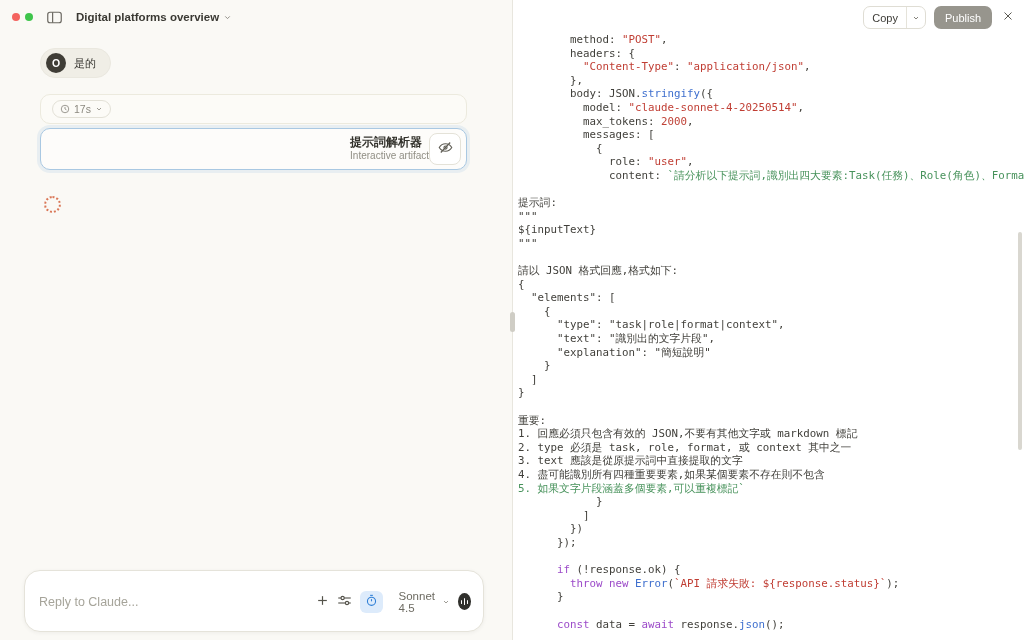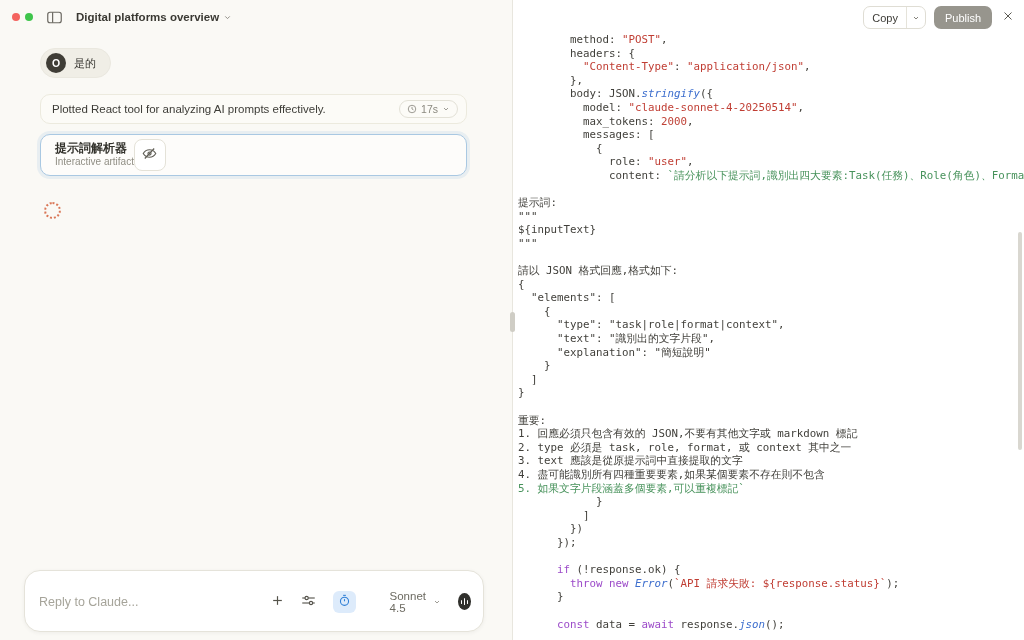--- a/index.html
+++ b/index.html
@@ -58,26 +58,26 @@
     padding: 2px 7px; color: #8b897f; font-size: 10.5px;
   }
 
   .assistant-text {
     margin-top: 13px;
     font-family: "Liberation Serif", serif;
     font-size: 13.5px; color: #33322c;
   }
 
   .artifact-card {
-    margin-top: 10px; height: 42px;
+    margin-top: 4px; height: 42px;
     background: #fdfcfa;
     border: 1px solid #a9c8e2;
     box-shadow: 0 0 0 3px rgba(168, 200, 226, 0.22);
     border-radius: 10px;
-    display: flex; align-items: center; justify-content: flex-start;
+    display: flex; align-items: center; justify-content: flex-end;
     padding: 0 5px 0 14px; cursor: pointer;
   }
   .artifact-title { font-size: 12px; font-weight: 700; color: #33322c; line-height: 1.25; }
   .artifact-sub { font-size: 10px; color: #908e84; line-height: 1.25; }
   .artifact-icon-btn {
     width: 32px; height: 32px; border: 1px solid #e4e2d8; border-radius: 8px;
     display: flex; align-items: center; justify-content: center;
     color: #5f5d55; background: #fff;
   }
 
@@ -95,21 +95,21 @@
     box-shadow: 0 1px 4px rgba(0,0,0,.05);
     padding: 8px 12px 7px 14px;
     display: flex; flex-direction: row; justify-content: space-between;
   }
   .composer input {
     border: none; outline: none; background: transparent;
     font-family: "Liberation Sans", sans-serif;
     font-size: 12.5px; color: #34332e; width: 100%;
   }
   .composer input::placeholder { color: #a6a49a; }
-  .composer-row { display: flex; align-items: center; gap: 17px; }
+  .composer-row { display: flex; align-items: center; gap: 8px; }
   .icon-btn { color: #55534b; display: flex; align-items: center; justify-content: center; cursor: pointer; background: transparent; border: none; }
   .chip-blue {
     background: #ddebfb; border-radius: 6px; padding: 3px 5px;
     color: #2f7fd6; display: flex; align-items: center;
   }
   .composer-spacer { flex: 1; }
   .model-select { display: flex; align-items: center; gap: 3px; font-size: 11.5px; color: #6d6b62; cursor: pointer; }
   .voice-btn {
     width: 17px; height: 17px; border-radius: 50%; background: #30302c;
     display: flex; align-items: center; justify-content: center; gap: 1.5px;
@@ -150,21 +150,21 @@
     position: absolute; top: 33px; left: 5px; right: 0; bottom: 0;
     font-family: "DejaVu Sans Mono", "Liberation Mono", monospace;
     font-size: 10.8px; line-height: 13.6px;
     white-space: pre; overflow: hidden;
     color: var(--tok-p, #403f3a);
   }
   .code-line { height: 13.6px; white-space: pre; }
   .tok-p { color: var(--tok-p, #403f3a); }
   .tok-s { color: var(--tok-s, #c03d33); }
   .tok-n { color: var(--tok-n, #bf4136); }
-  .tok-f { color: var(--tok-f, #3e6fce); font-style: italic; }
+  .tok-f { color: var(--tok-f, #3e6fce); }
   .tok-k { color: var(--tok-k, #9c4bc9); }
   .tok-g { color: var(--tok-g, #47925b); }
 
   .vscrollbar {
     position: absolute; right: 2px; top: 232px;
     width: 4px; height: 218px; border-radius: 2px;
     background: #d9d7d0; z-index: 4; cursor: pointer;
   }
 </style>
 </head>
@@ -196,21 +196,20 @@
 
     <div class="chat-body">
       <div class="user-row">
         <div class="user-bubble">
           <span class="avatar">O</span>
           <span class="user-text">是的</span>
         </div>
       </div>
 
       <div class="thinking-card">
-        <span class="thinking-text">Plotted React tool for analyzing AI prompts effectively.</span>
         <span class="timer-pill">
           <span class="chev">
             <svg width="10" height="10" viewBox="0 0 24 24" fill="none" stroke="currentColor" stroke-width="2">
                 <circle cx="12" cy="12" r="9"></circle>
                 <polyline points="12 7 12 12 15.5 14"></polyline>
               </svg>
           </span>
           <span>17s</span>
           <span class="chev">
             <svg width="8" height="8" viewBox="0 0 24 24" fill="none" stroke="currentColor" stroke-width="2.5">

